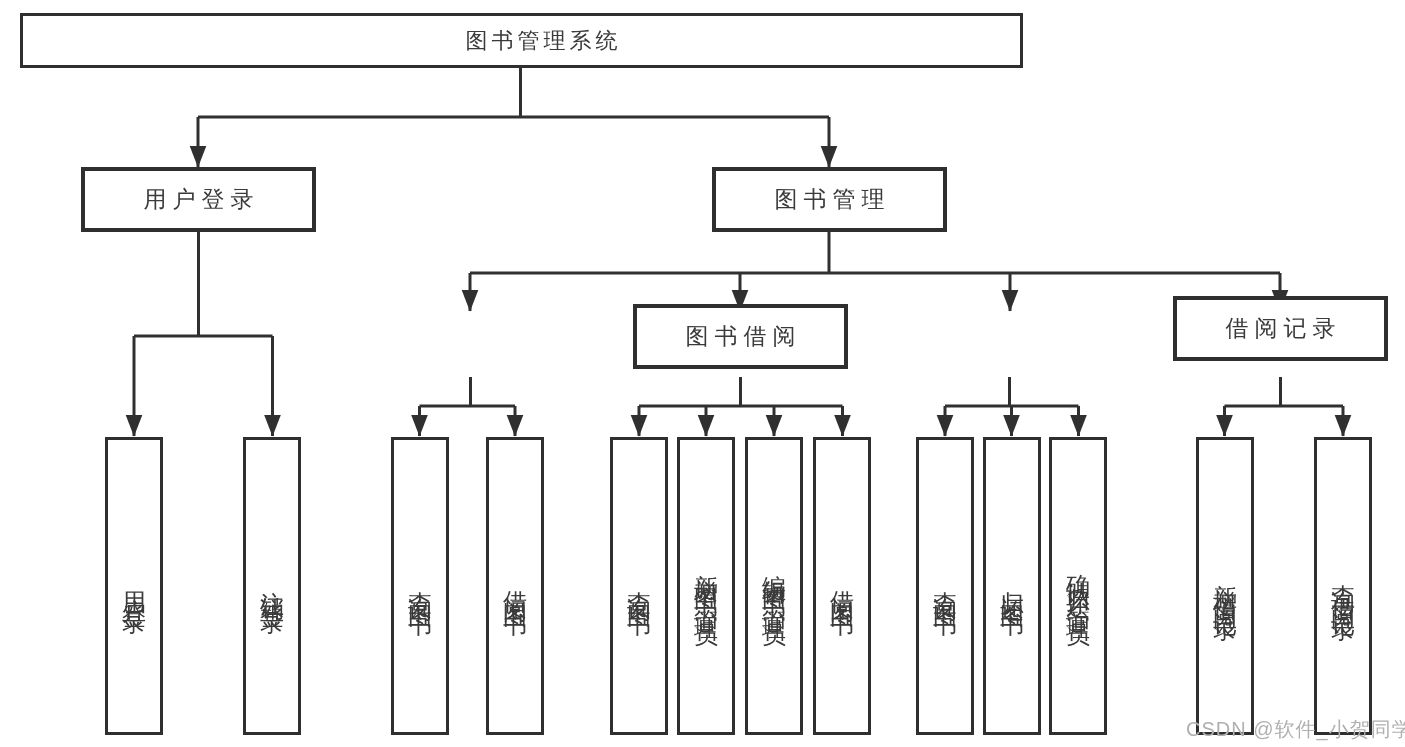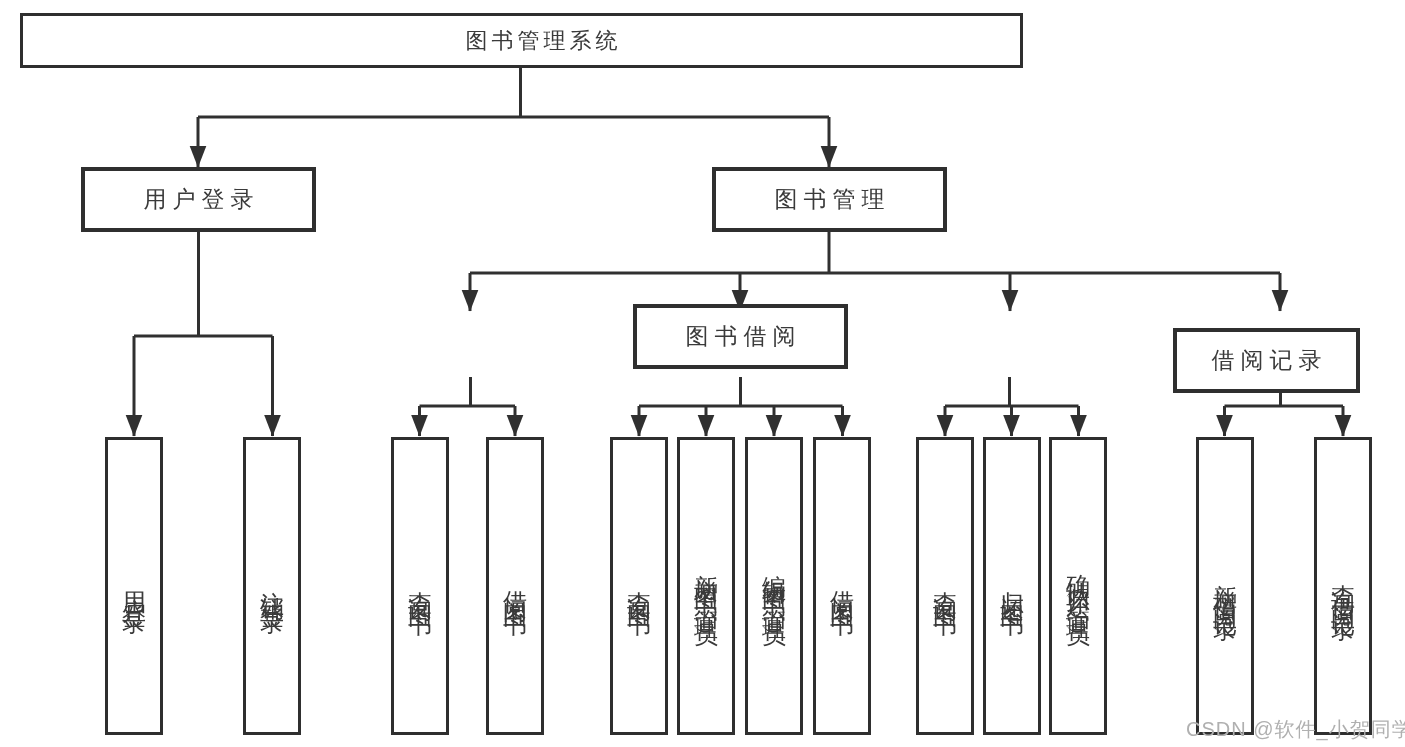--- a/index.html
+++ b/index.html
@@ -86,21 +86,21 @@
   <div class="box h2" style="left:81px;top:167px;width:235px;height:65px">
     <span class="lbl">用户登录</span>
   </div>
   <div class="box h2" style="left:712px;top:167px;width:235px;height:65px">
     <span class="lbl">图书管理</span>
   </div>
 
   <div class="box h3" style="left:633px;top:304px;width:215px;height:65px">
     <span class="lbl">图书借阅</span>
   </div>
-  <div class="box h3" style="left:1173px;top:328px;width:187px;height:65px">
+  <div class="box h3" style="left:1173px;top:296px;width:215px;height:65px">
     <span class="lbl">借阅记录</span>
   </div>
 
   <div class="box v" style="left:105px">
     <span class="vlbl">用户登录</span>
   </div>
   <div class="box v" style="left:243px">
     <span class="vlbl">注销登录</span>
   </div>
 

